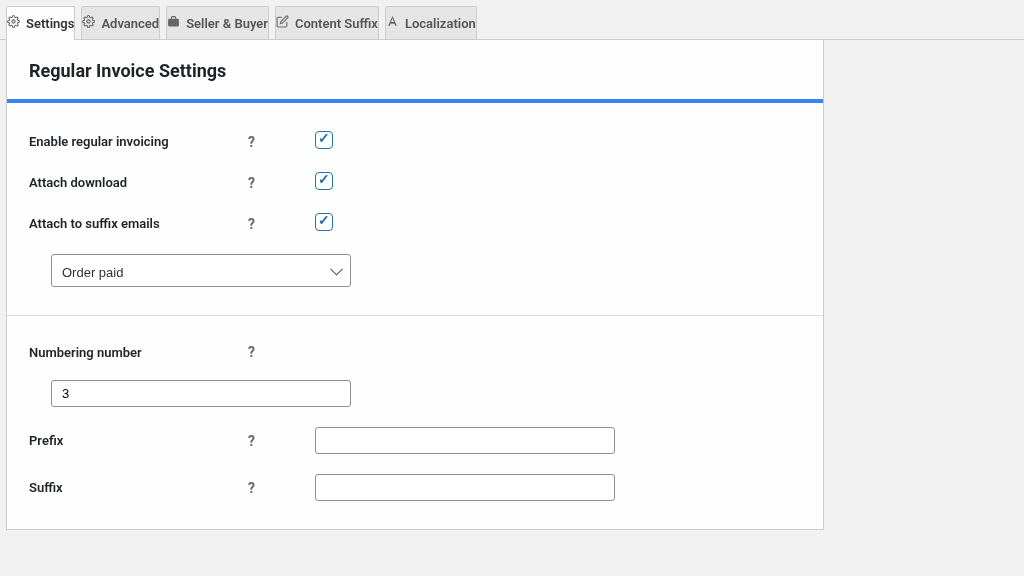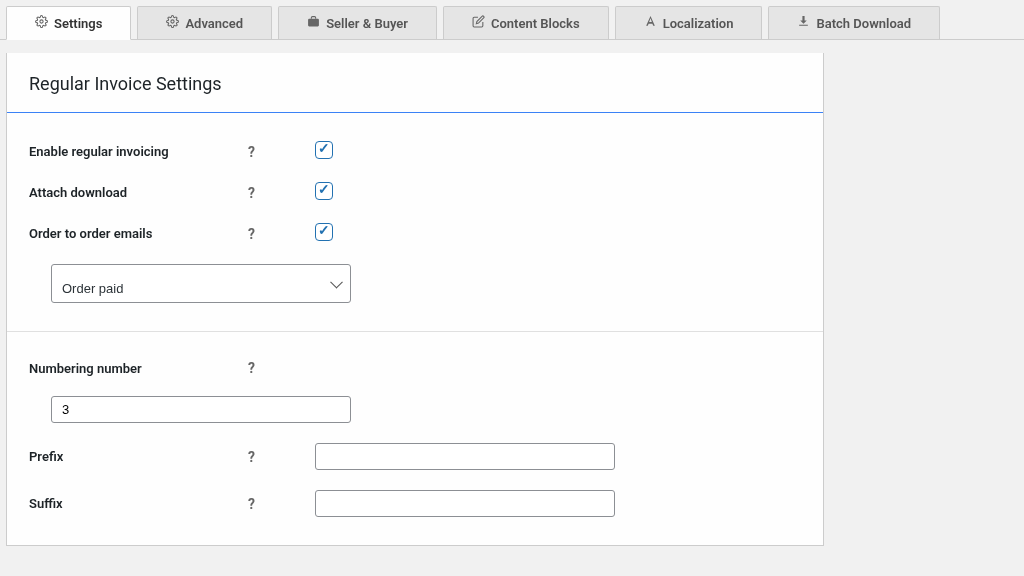--- a/index.html
+++ b/index.html
@@ -20,21 +20,21 @@
       display: flex;
       gap: 6px;
       padding: 6px 6px 0 6px;
       border-bottom: 1px solid #ccc;
       align-items: flex-end;
     }
     .tab {
       background: #e5e5e5;
       border: 1px solid #ccc;
       border-bottom: none;
-      padding: 8px 28px;
+      padding: 8px 0;
       font-weight: 600;
       font-size: 13px;
       color: #555;
       cursor: pointer;
       display: flex;
       align-items: center;
       gap: 6px;
       border-radius: 2px 2px 0 0;
     }
     .tab.active {
@@ -51,24 +51,23 @@
       background: #fefefe;
       margin: 0 6px;
       border-left: 1px solid #ccc;
       border-right: 1px solid #ccc;
       border-bottom: 1px solid #ccc;
       width: 818px;
     }
     .section-header {
       padding: 20px 22px 18px 22px;
       font-size: 18px;
-      font-weight: 400;
+      font-weight: 700;
       color: #1d2327;
-      border-bottom: 1px solid #3b82f6;
-      margin-top: 13px;
+      border-bottom: 4px solid #3b82f6;
     }
     .form-table {
       padding: 18px 22px;
     }
     .form-row {
       display: flex;
       align-items: center;
       padding: 10px 0;
       gap: 14px;
     }
@@ -112,21 +111,21 @@
       font-weight: bold;
       color: #2271b1;
     }
     .select-wrap {
       position: relative;
       width: 300px;
       margin-left: 22px;
     }
     select {
       width: 100%;
-      padding: 16px 30px 6px 10px;
+      padding: 10px 30px 6px 10px;
       border: 1px solid #8c8f94;
       border-radius: 3px;
       font-size: 13px;
       background: #fff;
       appearance: none;
       cursor: pointer;
       color: #2c3338;
     }
     .select-wrap::after {
       content: "";
@@ -176,33 +175,27 @@
           <rect x="2" y="7" width="20" height="14" rx="2"></rect>
           <path d="M16 7V5a2 2 0 0 0-2-2h-4a2 2 0 0 0-2 2v2" fill="none" stroke="currentColor" stroke-width="2"></path>
         </svg></span>
     <span>Seller &amp; Buyer</span>
   </div>
   <div class="tab">
     <span class="icon"><svg width="13" height="13" viewBox="0 0 24 24" fill="none" stroke="currentColor" stroke-width="2">
           <path d="M11 4H4a2 2 0 0 0-2 2v14a2 2 0 0 0 2 2h14a2 2 0 0 0 2-2v-7"></path>
           <path d="M18.5 2.5a2.121 2.121 0 0 1 3 3L12 15l-4 1 1-4 9.5-9.5z"></path>
         </svg></span>
-    <span>Content Blocks</span>
+    <span>Content Suffix</span>
   </div>
   <div class="tab">
     <span class="icon"><svg width="13" height="13" viewBox="0 0 24 24" fill="currentColor">
           <path d="M12 2L4 20h3l1.5-4h7l1.5 4h3L12 2zm-2.5 11L12 6l2.5 7h-5z"></path>
         </svg></span>
     <span>Localization</span>
-  </div>
-  <div class="tab">
-    <span class="icon"><svg width="13" height="13" viewBox="0 0 24 24" fill="currentColor">
-          <path d="M12 16l-6-6h4V2h4v8h4l-6 6zM4 18h16v2H4v-2z"></path>
-        </svg></span>
-    <span>Batch Download</span>
   </div>
 </div>
 
 <div class="content">
   <div class="section-header">Regular Invoice Settings</div>
   <div class="form-table">
     <div class="form-row">
       <div class="form-label">
         <span>Enable regular invoicing</span>
         <span class="help">?</span>
@@ -215,21 +208,21 @@
       <div class="form-label">
         <span>Attach download</span>
         <span class="help">?</span>
       </div>
       <div class="form-control-cell">
         <input type="checkbox" checked="" style="">
       </div>
     </div>
     <div class="form-row">
       <div class="form-label">
-        <span>Order to order emails</span>
+        <span>Attach to suffix emails</span>
         <span class="help">?</span>
       </div>
       <div class="form-control-cell">
         <input type="checkbox" checked="" style="">
       </div>
     </div>
     <div class="form-row">
       <div class="form-control-cell">
         <div class="select-wrap">
           <select>

